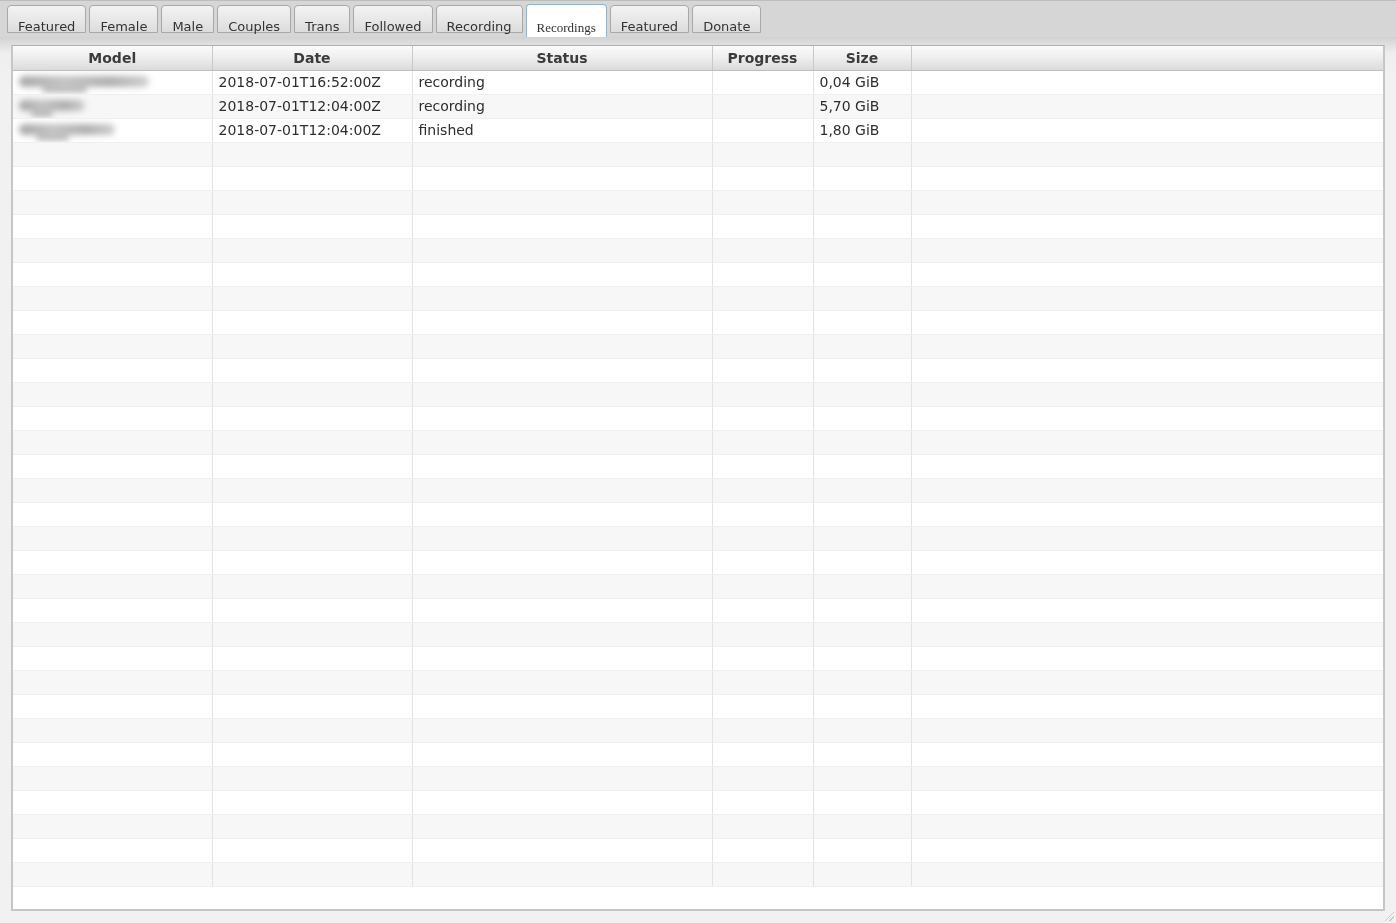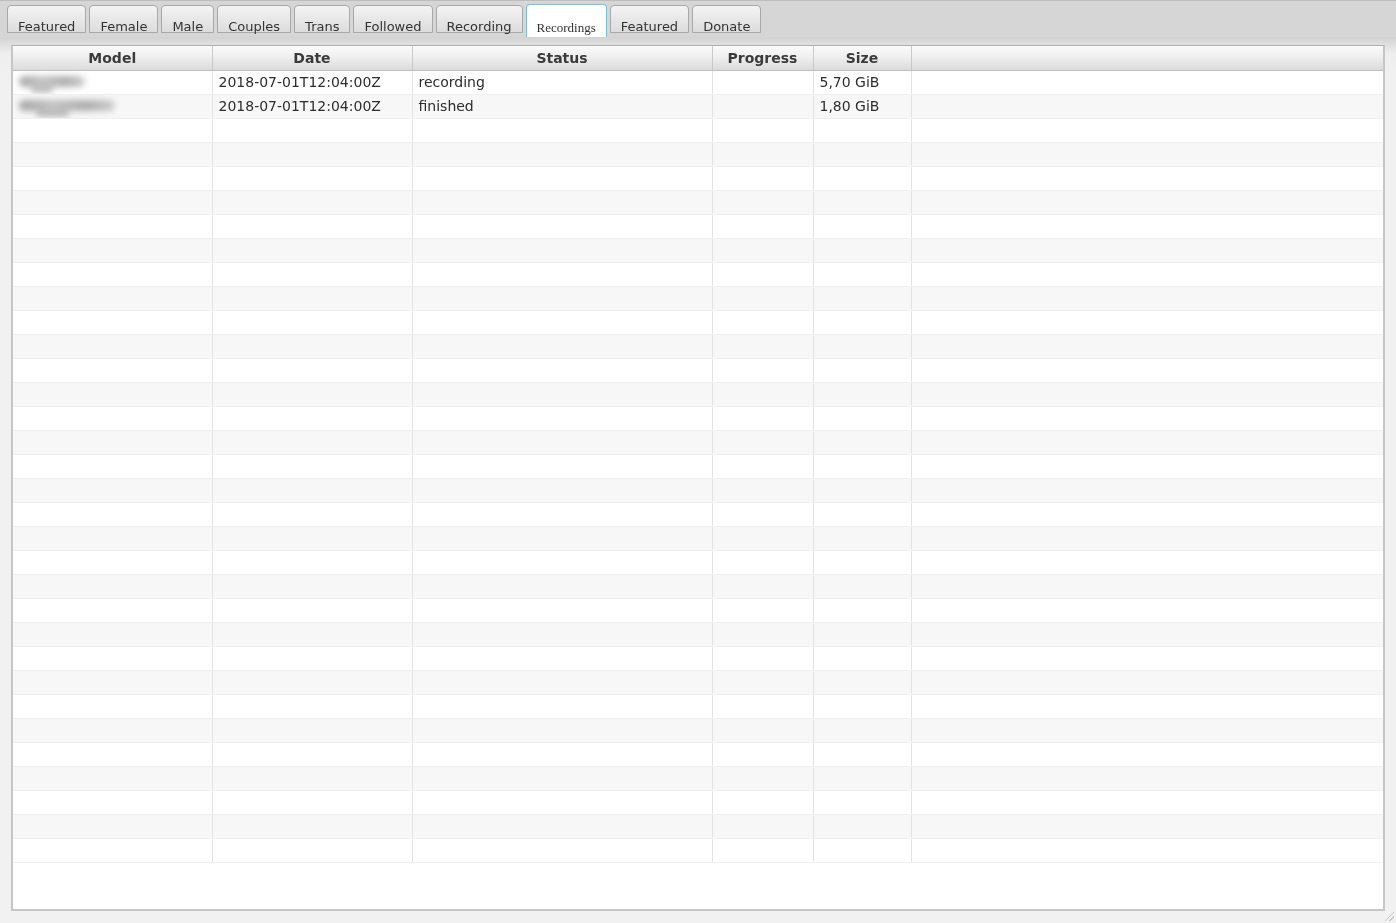--- a/index.html
+++ b/index.html
@@ -166,20 +166,28 @@
             <th>Model</th>
             <th>Date</th>
             <th>Status</th>
             <th>Progress</th>
             <th>Size</th>
             <th></th>
           </tr>
       </thead>
       <tbody>
           <tr>
+            <td><span class="redacted" style="width: 130px;"></span></td>
+            <td>2018-07-01T16:52:00Z</td>
+            <td>recording</td>
+            <td></td>
+            <td>0,04 GiB</td>
+            <td></td>
+          </tr>
+          <tr>
             <td><span class="redacted" style="width: 66px;"></span></td>
             <td>2018-07-01T12:04:00Z</td>
             <td>recording</td>
             <td></td>
             <td>5,70 GiB</td>
             <td></td>
           </tr>
           <tr>
             <td><span class="redacted" style="width: 96px;"></span></td>
             <td>2018-07-01T12:04:00Z</td>

